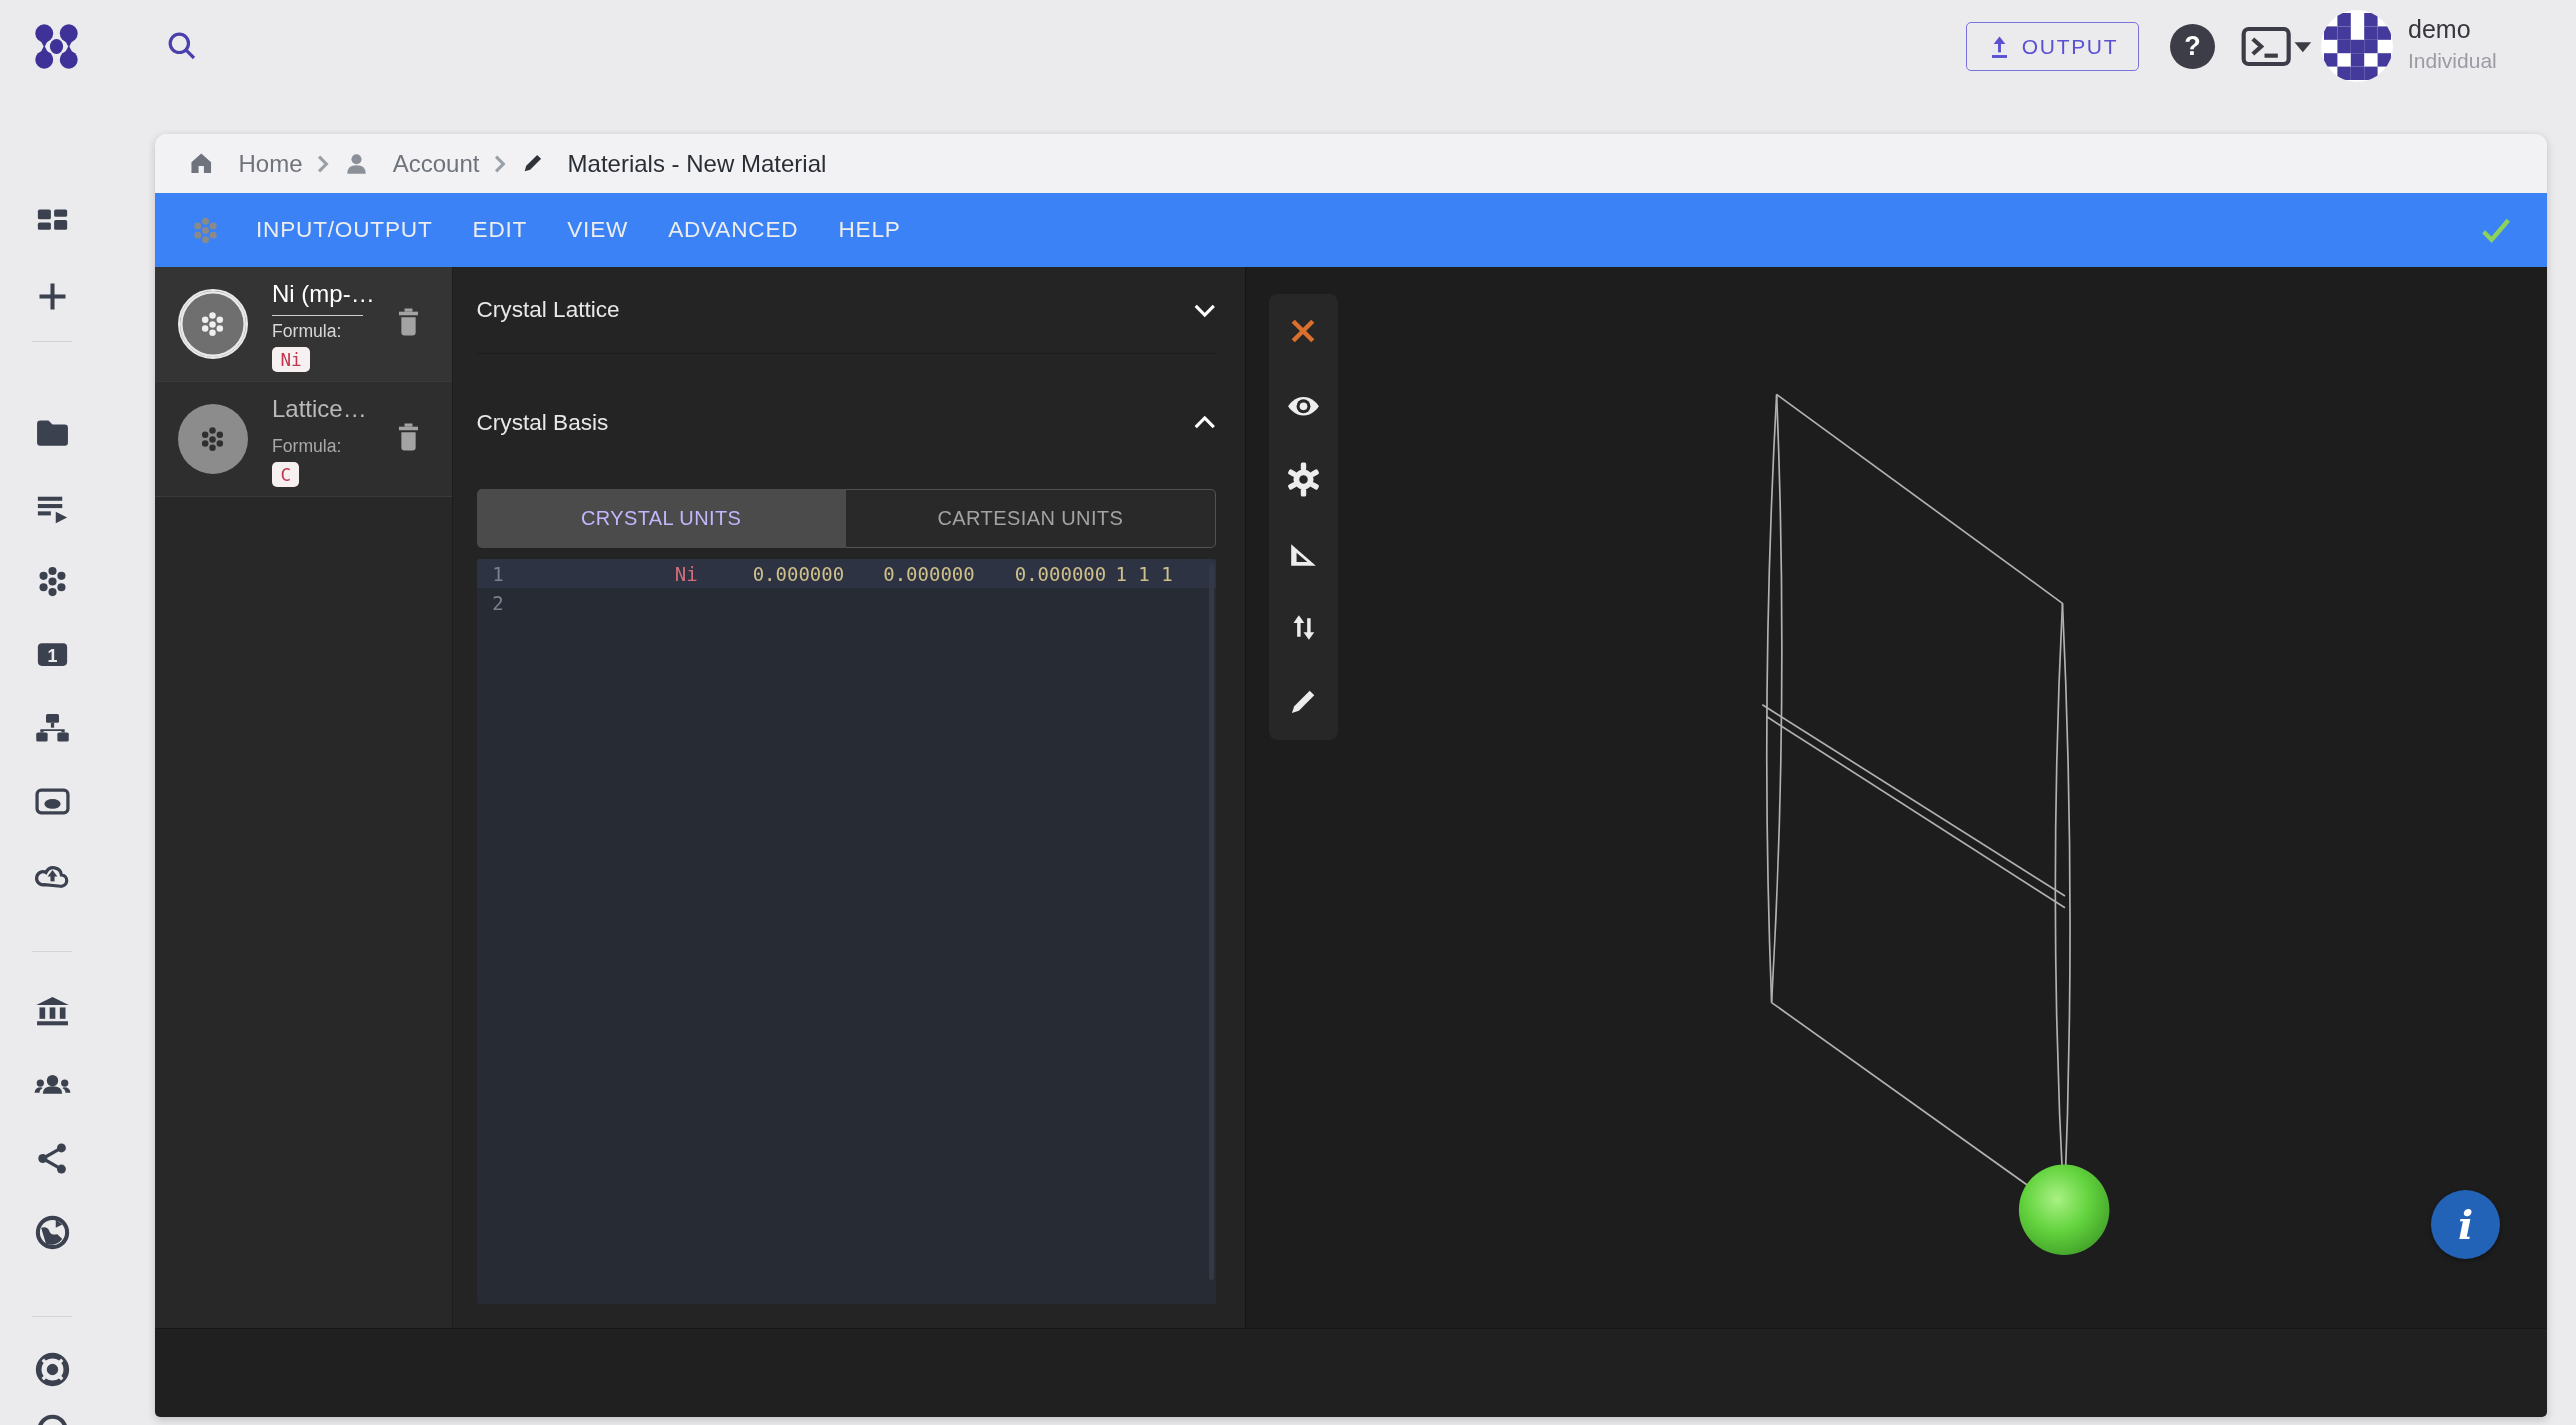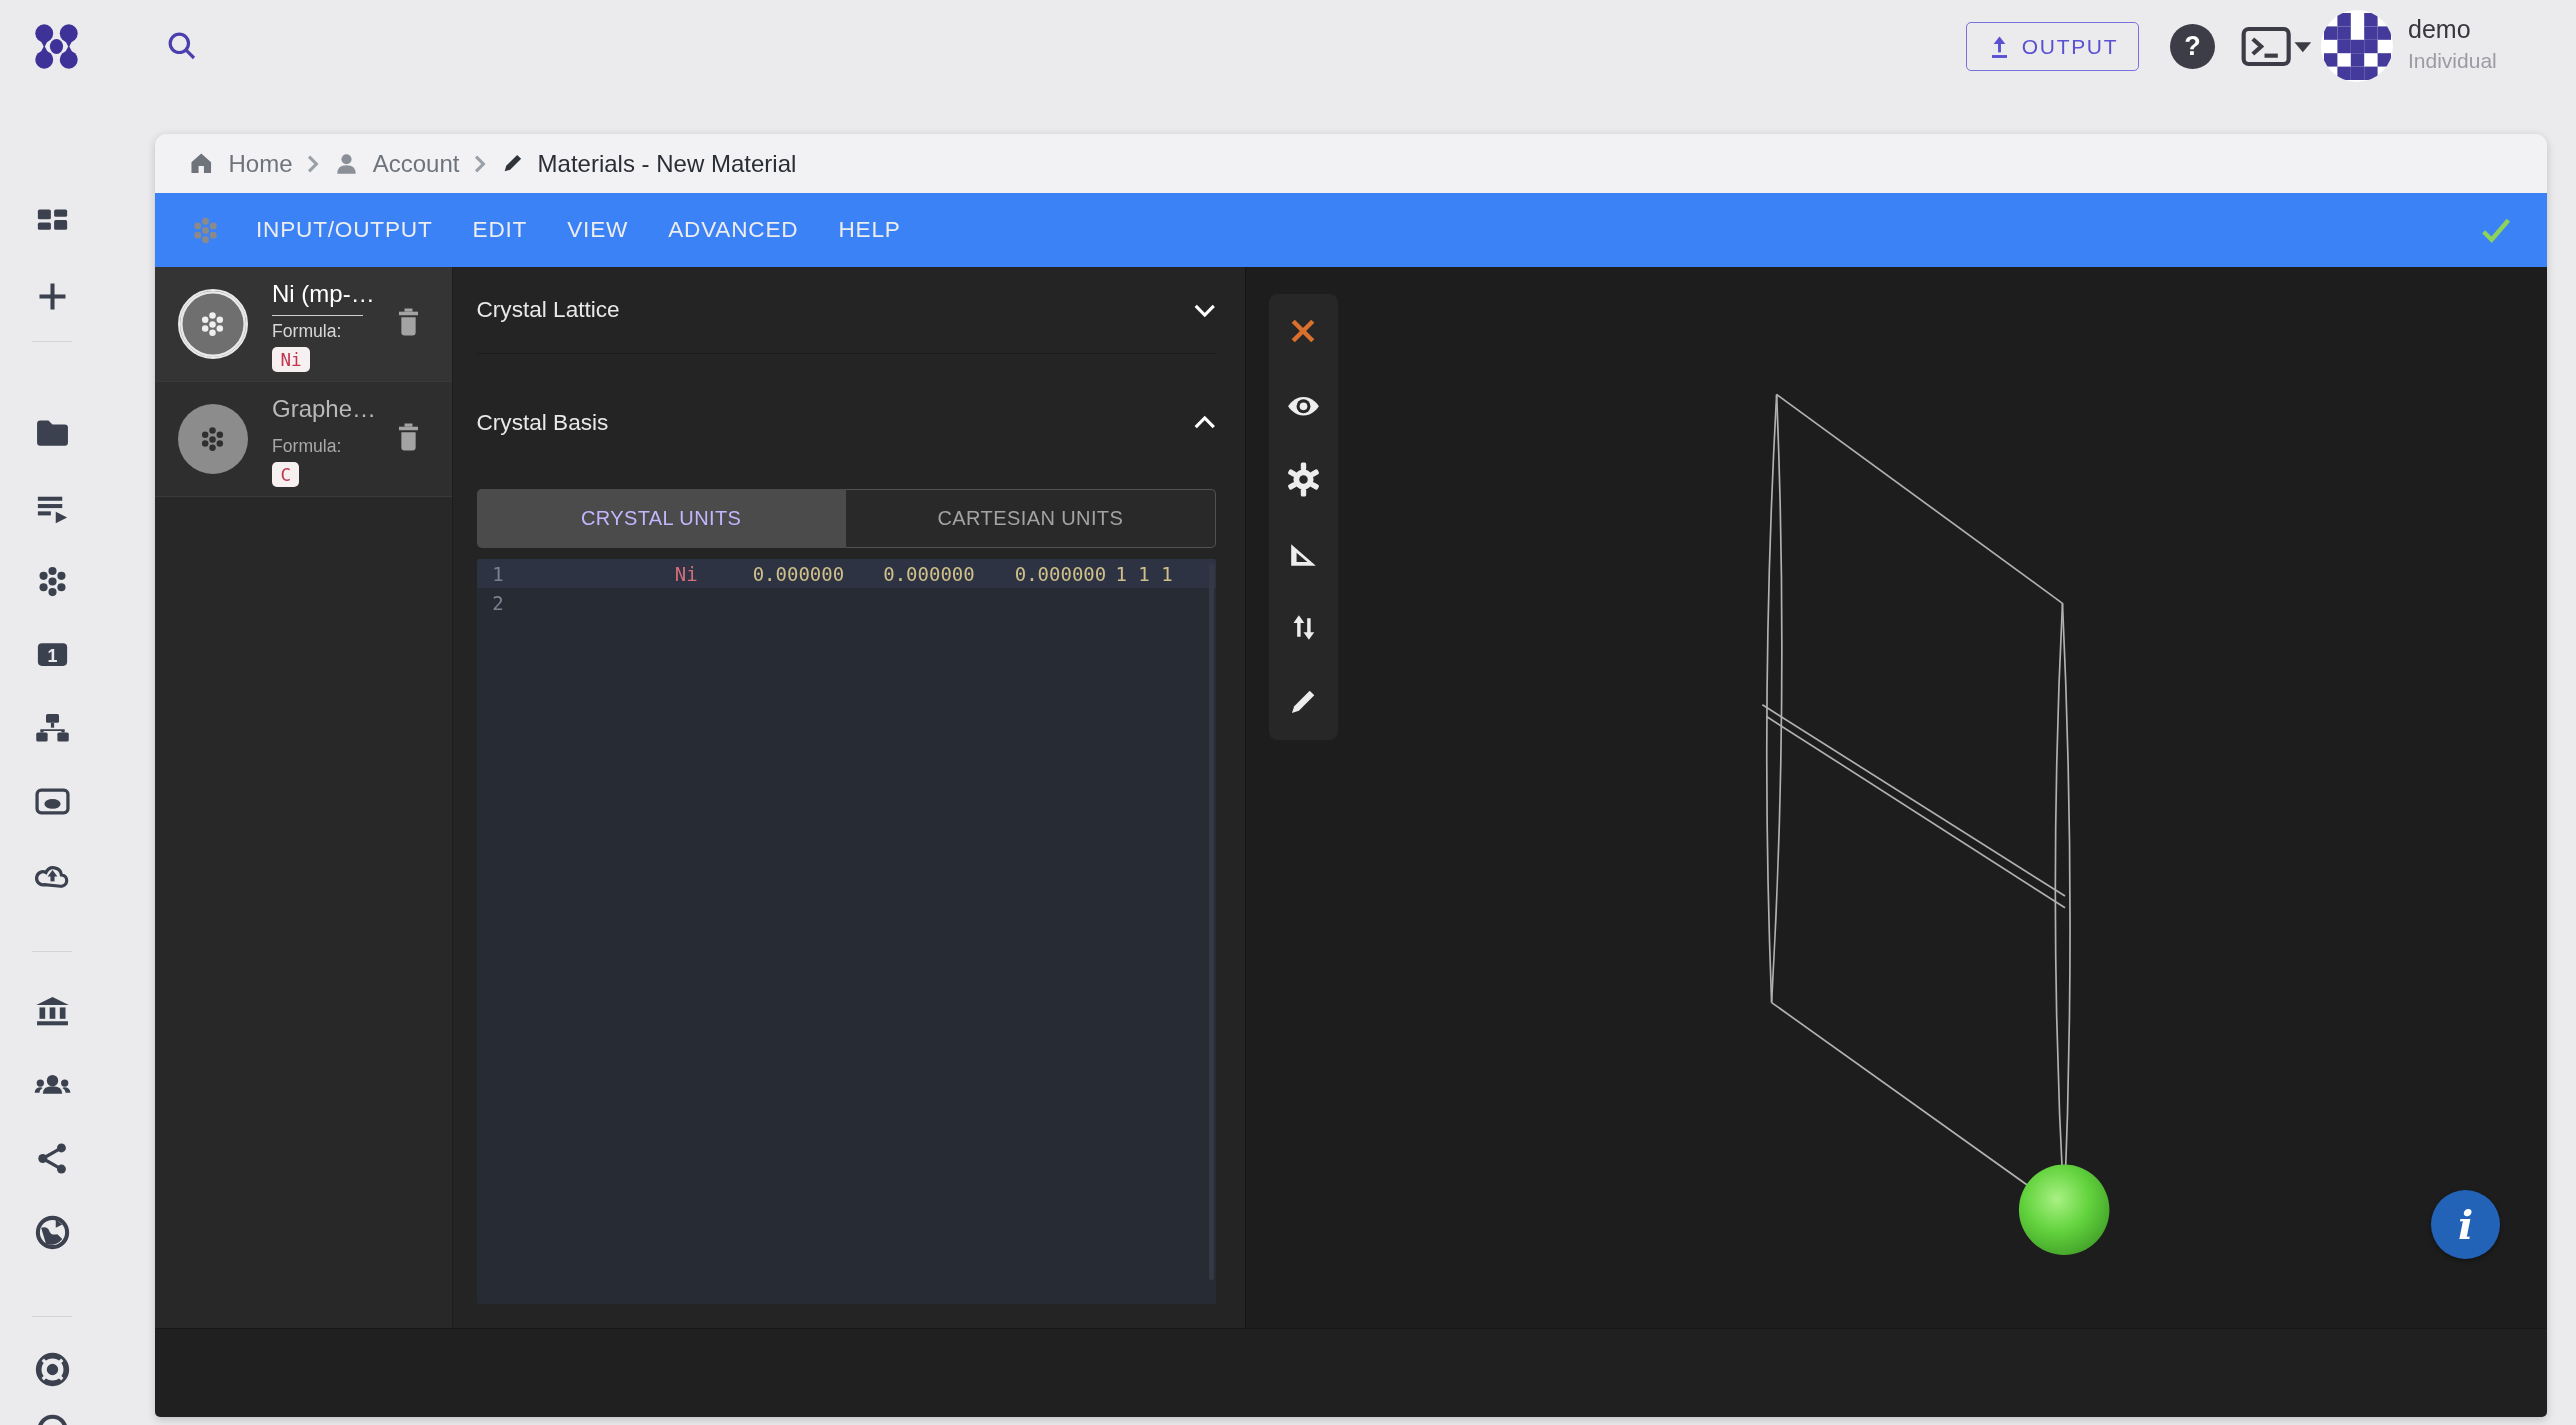--- a/index.html
+++ b/index.html
@@ -30,21 +30,21 @@
   .side-ic { position:absolute; left:30px; width:44px; height:44px; display:flex;
     align-items:center; justify-content:center; cursor:pointer; }
   .side-div { position:absolute; left:32px; width:40px; height:0; border-top:1.7px solid #d4d4d8; }
 
   
   .card { position:absolute; left:155px; top:134px; width:2392px; height:1283px;
     border-radius:11.7px 11.7px 5px 5px; overflow:hidden; box-shadow:0 2.5px 8.4px rgba(0,0,0,.18); }
 
   .crumbbar { height:59px; background:#f2f2f4; display:flex; align-items:center;
     padding-left:32px; gap:13.4px; }
-  .crumb { display:flex; align-items:center; gap:13px; cursor:pointer; }
+  .crumb { display:flex; align-items:center; gap:23px; cursor:pointer; }
   .crumb .lbl { font-size:24px; color:#6e737c; }
   .crumb-cur .lbl { color:#2a2e35; font-weight:500; cursor:default; }
 
   .menubar { height:74px; background:#3b82f6; display:flex; align-items:center; padding:0 34px 0 32px; }
   .menubar .mol { margin-right:32px; }
   .menu-item { color:#ededed; font-size:22.6px; letter-spacing:0.8px; margin-right:40px; cursor:pointer; }
   .menu-spacer { flex:1; }
   .save-check { cursor:pointer; display:flex; }
 
   .main { height:1061px; display:flex; background:#242424; }
@@ -405,21 +405,21 @@
                 <circle cx="24" cy="13" r="4"></circle>
                 <circle cx="33" cy="18" r="4"></circle>
               <circle cx="33" cy="29" r="4"></circle>
                 <circle cx="24" cy="34" r="4"></circle>
                 <circle cx="15" cy="29" r="4"></circle>
               <circle cx="15" cy="18" r="4"></circle>
             </g>
           </svg>
         </div>
         <div class="mat-text">
-          <div class="mat-title">Graphe…</div>
+          <div class="mat-title">Lattice…</div>
           <div class="mat-rule"></div>
           <div class="mat-flabel">Formula:</div>
           <span class="mat-badge">C</span>
         </div>
         <span class="trash">
           <svg viewBox="0 0 34 40" width="27" height="32">
             <rect x="12" y="3" width="10" height="4" fill="#a3a3a3"></rect>
             <rect x="5" y="7" width="24" height="4.5" fill="#a3a3a3"></rect>
             <path d="M8 14 h18 v19 q0 4-4 4 h-10 q-4 0-4-4 Z" fill="#a3a3a3"></path>
           </svg>

